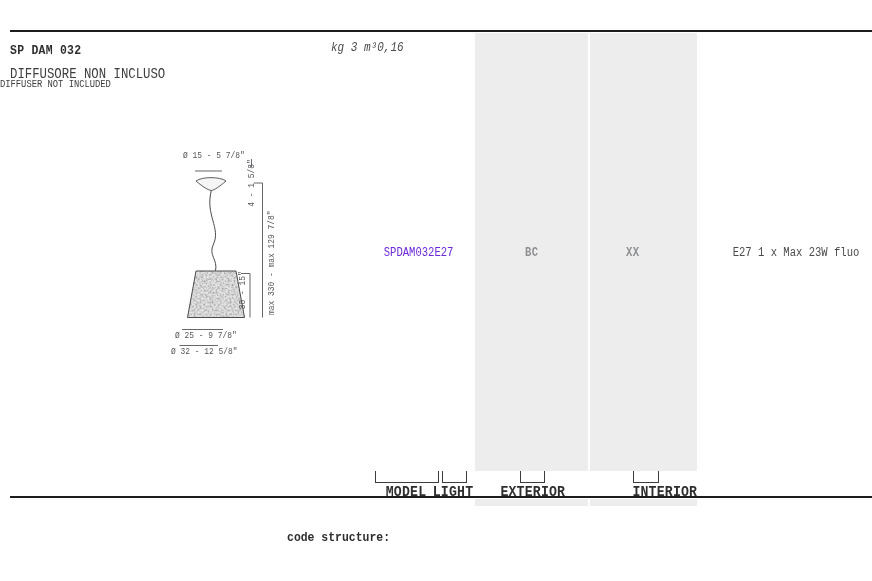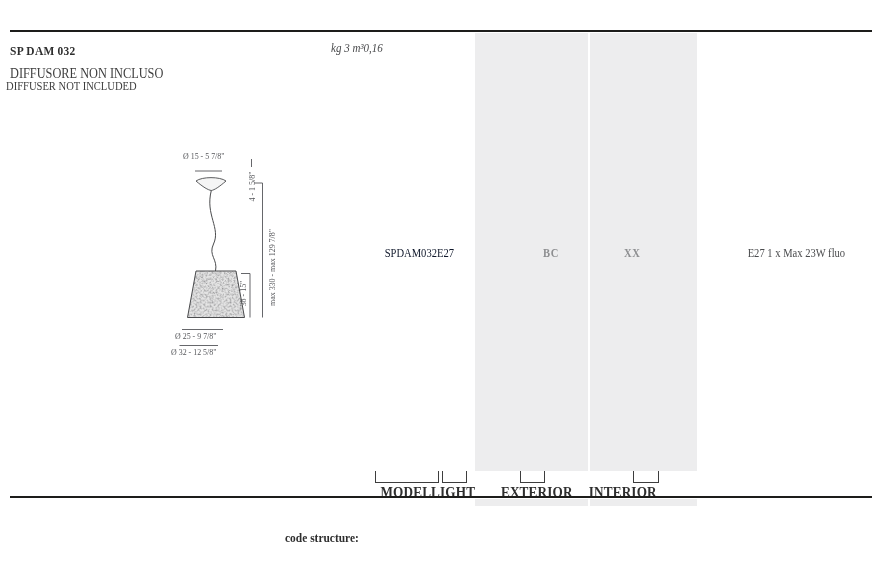--- a/index.html
+++ b/index.html
@@ -1,70 +1,70 @@
 <!DOCTYPE html>
 <html><head>
 <meta charset="utf-8">
 <style>
   html,body{margin:0;padding:0;background:#fff;}
   .sheet{
     position:relative;width:872px;height:581px;background:#ffffff;
-    font-family:Liberation Serif, serif;color:#3d3d3d;overflow:hidden;
+    font-family:Liberation Mono, monospace;color:#3d3d3d;overflow:hidden;
   }
   .abs{position:absolute;}
   .rule{position:absolute;left:10px;width:862px;height:2px;background:#1d1d1b;}
   #rule-top{top:30px;}
   #rule-bottom{top:496px;}
   .graycol{position:absolute;top:33px;height:438px;background:#ededee;}
   #col-exterior{left:475px;width:113px;}
   #col-interior{left:590px;width:107px;}
   .graystub{position:absolute;top:499px;height:7px;background:#ededee;}
   #stub-exterior{left:475px;width:113px;}
   #stub-interior{left:590px;width:107px;}
 
   .cond{display:inline-block;transform:scaleX(0.88);transform-origin:0 50%;white-space:nowrap;}
   .condc{display:inline-block;transform:scaleX(0.88);transform-origin:50% 50%;white-space:nowrap;}
 
   #product-code{left:10px;top:43px;font-size:13px;font-weight:bold;letter-spacing:.3px;color:#2e2e2e;}
   #note-line1{left:10px;top:66px;font-size:14px;color:#3d3d3d;}
-  #note-line2{left:6px;top:79px;font-size:12px;color:#3d3d3d;}
+  #note-line2{left:0;top:79px;font-size:10px;color:#3d3d3d;}
   #weight-volume{left:303px;top:41px;font-size:12.5px;font-style:italic;color:#4a4b4d;margin-left:28px;}
 
   
   .dim{position:absolute;font-size:9px;color:#55565a;line-height:11px;white-space:nowrap;}
   .vdim{position:absolute;font-size:9px;color:#55565a;line-height:11px;text-align:center;white-space:nowrap;
         transform:rotate(-90deg) scaleX(0.88);}
   #dim-canopy-d{left:183px;top:151px;}
   #dim-shade-top-d{left:175px;top:331px;}
   #dim-shade-bot-d{left:171px;top:347px;}
   #dim-canopy-h{left:229px;top:181px;width:46px;}
   #dim-max-drop{left:218px;top:262px;width:108px;}
   #dim-shade-h{left:225px;top:288px;width:36px;}
 
   
   .spec{position:absolute;top:246px;height:15px;line-height:15px;text-align:center;font-size:12px;}
-  #spec-code{left:355px;width:128px;color:#0f172a;}
-  #spec-exterior{left:475px;width:113px;font-weight:bold;letter-spacing:.6px;color:#8e8f91;padding-left:19px;}
+  #spec-code{left:355px;width:128px;color:#6d28d9;}
+  #spec-exterior{left:475px;width:113px;font-weight:bold;letter-spacing:.6px;color:#8e8f91;}
   #spec-interior{left:590px;width:85px;font-weight:bold;letter-spacing:.6px;color:#8e8f91;}
   #spec-lamping{left:706px;width:180px;color:#4a4b4d;}
 
   
   #cs-caption{left:280px;top:485px;width:83px;text-align:right;font-size:13px;font-weight:bold;color:#2e2e2e;margin-top:45px;}
   .bracket{position:absolute;top:471px;height:11px;border-left:1.2px solid #3d3d3d;
            border-right:1.2px solid #3d3d3d;border-bottom:1.2px solid #3d3d3d;}
   #bracket-model{left:375px;width:62px;}
   #bracket-light{left:442px;width:23px;}
   #bracket-exterior{left:520px;width:23px;}
   #bracket-interior{left:633px;width:24px;}
   .cs-label{position:absolute;top:484px;text-align:center;font-size:15px;font-weight:bold;
             letter-spacing:.2px;color:#2e2e2e;}
   #cs-model{left:375px;width:62px;}
   #cs-light{left:428px;width:50px;text-align:center;}
   #cs-exterior{left:496px;width:70px;text-align:center;}
-  #cs-interior{left:584px;width:70px;}
+  #cs-interior{left:628px;width:70px;}
 </style>
 </head>
 <body>
 
 <div class="sheet">
 
   <div id="rule-top" class="rule"></div>
   <div id="col-exterior" class="graycol"></div>
   <div id="col-interior" class="graycol"></div>
 

